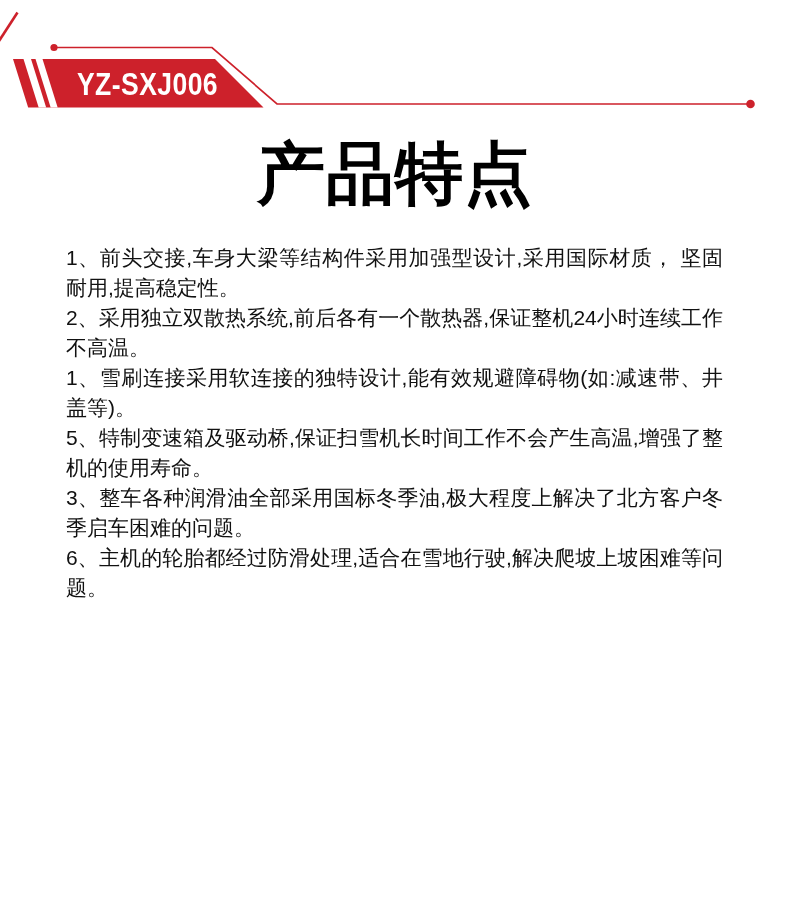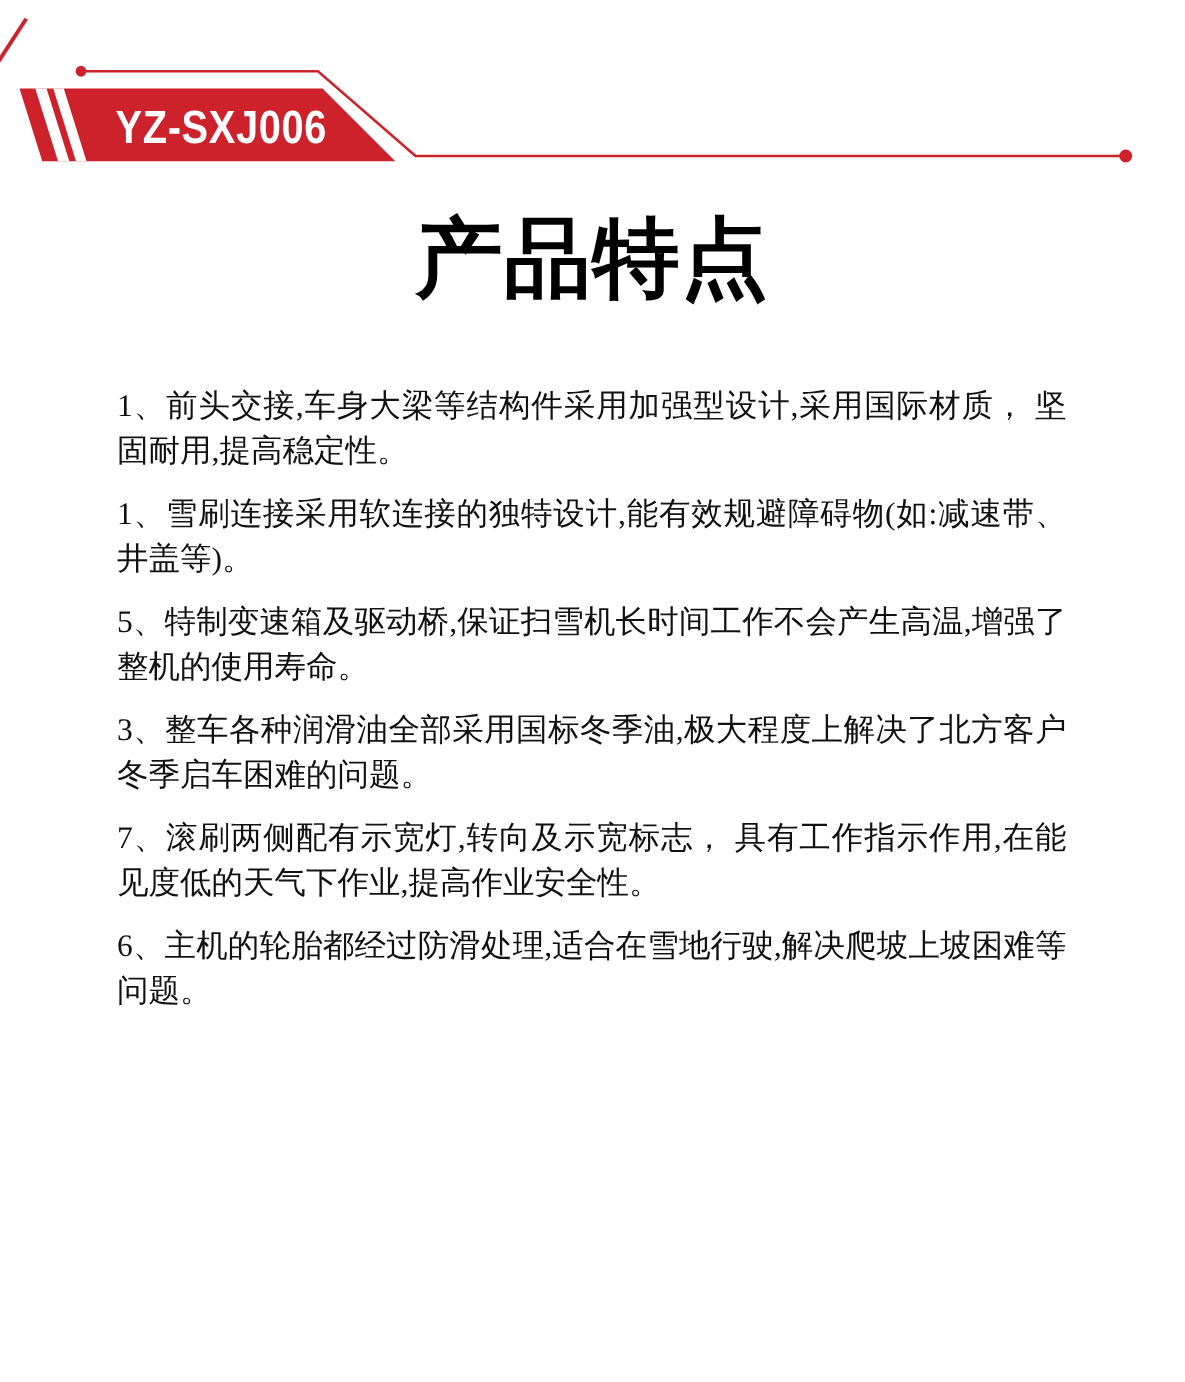--- a/index.html
+++ b/index.html
@@ -33,42 +33,41 @@
     letter-spacing: 0.5px;
   }
   .page-title {
     position: absolute;
     top: 128px;
     left: 0;
     width: 790px;
     height: 90px;
     margin: 0;
     text-align: center;
-    font-size: 58px;
+    font-size: 68px;
     line-height: 90px;
     font-weight: 900;
     color: #000000;
     letter-spacing: 1px;
     font-family: "Liberation Sans", sans-serif;
   }
   .features {
     position: absolute;
     top: 243px;
     left: 66px;
     width: 657px;
     color: #111111;
     font-size: 21px;
     line-height: 30px;
     text-align: justify;
     font-family: "Liberation Sans", sans-serif;
   }
   .features p {
-    margin: 12px;
+    margin: 0;
     padding: 0;
-    font-family: Liberation Serif, serif;
   }
 </style>
 </head>
 <body>
 
 <div class="page">
 
   <svg class="header-deco" viewBox="0 0 790 130" xmlns="http://www.w3.org/2000/svg">
 
     <line x1="17.5" y1="12.5" x2="-1" y2="41" stroke="#CD212B" stroke-width="2.6"></line>
@@ -80,20 +79,20 @@
     <polygon points="13,59 215,59 263.5,107.5 28.2,107.5" fill="#CD212B"></polygon>
     <polygon points="23.5,59 31,59 46.2,107.5 38.7,107.5" fill="#ffffff"></polygon>
     <polygon points="35.5,59 42.5,59 57.7,107.5 50.7,107.5" fill="#ffffff"></polygon>
     <text class="badge-label-svg" x="77" y="95" textLength="141" lengthAdjust="spacingAndGlyphs">YZ-SXJ006</text>
   </svg>
 
   <h1 class="page-title">产品特点</h1>
 
   <section class="features">
     <p>1、前头交接,车身大梁等结构件采用加强型设计,采用国际材质， 坚固耐用,提高稳定性。</p>
+    <p>2、采用独立双散热系统,前后各有一个散热器,保证整机24小时连续工作不高温。</p>
     <p>1、雪刷连接采用软连接的独特设计,能有效规避障碍物(如:减速带、井盖等)。</p>
     <p>5、特制变速箱及驱动桥,保证扫雪机长时间工作不会产生高温,增强了整机的使用寿命。</p>
     <p>3、整车各种润滑油全部采用国标冬季油,极大程度上解决了北方客户冬季启车困难的问题。</p>
-    <p>7、滚刷两侧配有示宽灯,转向及示宽标志， 具有工作指示作用,在能见度低的天气下作业,提高作业安全性。</p>
     <p>6、主机的轮胎都经过防滑处理,适合在雪地行驶,解决爬坡上坡困难等问题。</p>
   </section>
 
 </div>
 
 </body></html>

